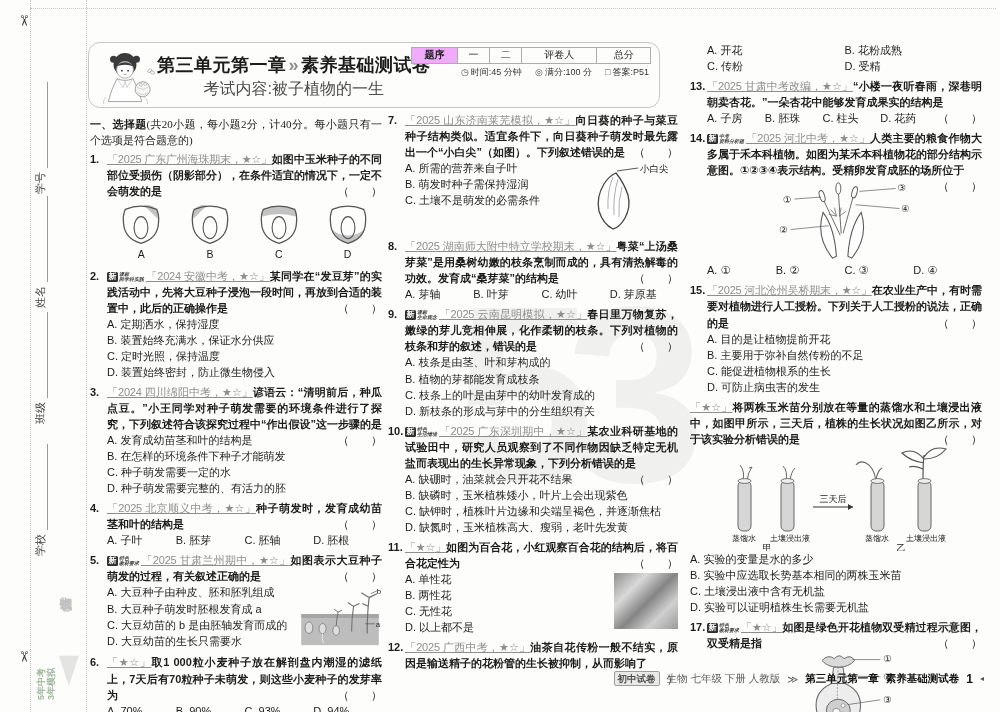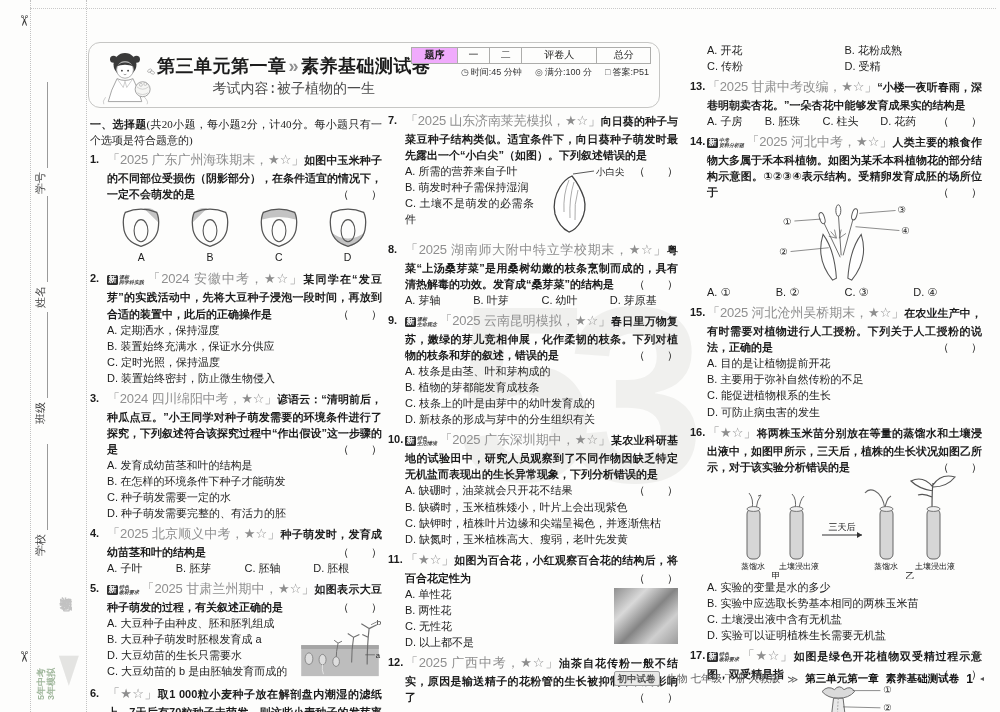--- a/index.html
+++ b/index.html
@@ -26,21 +26,21 @@
                color:#f0f0ee; letter-spacing:-28px; z-index:0; line-height:1; }
 
   
   .header { position:absolute; left:88px; top:42px; width:572px; height:66px; border:1.2px solid #c6c6c4;
             border-radius:12px; display:flex; padding:4px 8px 2px 4px; z-index:1; background:transparent; }
   .h-left { width:312px; display:flex; align-items:center; }
   .girl { width:64px; height:60px; flex:none; }
   .h-titlewrap { flex:1; text-align:center; }
   .h-title { font-size:18px; font-weight:800; letter-spacing:.5px; white-space:nowrap; }
   .h-divider { color:#8f8f8f; font-weight:800; padding:0 2px; }
-  .h-scope { font-size:14px; color:#4c4c4c; margin-top:2px; font-family:Liberation Mono, monospace; }
+  .h-scope { font-size:16px; color:#4c4c4c; margin-top:2px; font-family:Liberation Sans, sans-serif; }
   .h-right { flex:1; display:flex; flex-direction:column; padding-left:6px; }
   .score-table { width:100%; border-collapse:collapse; font-size:10px; }
   .score-table td { border:1px solid #adadab; height:15.5px; text-align:center; padding:0 2px; }
   .score-table td.lab { background:#f0abfc; width:46px; font-weight:600; }
   .h-meta { display:flex; justify-content:space-between; font-size:9px; color:#333; margin-top:2.5px;
             font-family:Liberation Sans, sans-serif; padding:0 2px;margin-left:48px; }
   .h-meta .mi { color:#555; margin-right:2px; }
 
   
   .col { position:absolute; font-size:11px; line-height:1.46; z-index:1; }
@@ -49,21 +49,21 @@
   .col3 { left:690px; top:42px;  width:292px; }
 
   .sec-head { font-size:11px; margin-bottom:3px; text-align:justify; }
   .sec-no, .sec-name { font-weight:800; }
   .sec-desc { font-weight:400; color:#222; font-family:"Liberation Serif","DejaVu Serif",serif; }
 
   .q { display:flex; margin-bottom:4px; }
   .qnum { flex:none; min-width:17px; font-weight:700; padding-right:1px; }
   .qbody { flex:1; min-width:0; }
   .stem { font-weight:600; text-align:justify; }
-  .tag { font-size:13px; color:#8e8e8e; font-weight:400; letter-spacing:-.2px; }
+  .tag { font-size:11px; color:#8e8e8e; font-weight:400; letter-spacing:-.2px;text-decoration:underline; }
   .blank { float:right; font-weight:400; }
   .badge { display:inline-flex; align-items:center; vertical-align:1px; margin-right:2px; }
   .badge-main { background:#2f2f2f; color:#fff; font-size:8px; font-weight:700; padding:0 1.5px;
                 border-radius:1.5px; line-height:10px; }
   .badge-sub { display:inline-flex; flex-direction:column; font-size:5px; line-height:5px; color:#444;
                font-weight:600; margin-left:1px; }
   .opts .opt { font-weight:400; text-align:justify; }
   .opts-inline { display:grid; grid-template-columns:repeat(4,1fr); font-weight:400; white-space:nowrap; }
   .opts-2col { display:grid; grid-template-columns:1fr 1fr; font-weight:400; }
 
@@ -283,22 +283,22 @@
             <path d="M70,50 Q70,30 72,13 M72,13 l-8,-5 M72,13 l8,-4 M71,22 l-6,-3" fill="none" stroke="#6e6e6e" stroke-width="1.2"></path>
             <line x1="74" y1="9" x2="80" y2="6" stroke="#555" stroke-width=".7"></line>
             <text x="80" y="9" font-size="8">b</text>
             <line x1="68" y1="40" x2="78" y2="40" stroke="#555" stroke-width=".7"></line>
             <text x="79" y="43" font-size="8">a</text>
           </svg>
         </div>
         <div class="opts">
           <div class="opt">A. 大豆种子由种皮、胚和胚乳组成</div>
           <div class="opt">B. 大豆种子萌发时胚根发育成 a</div>
+          <div class="opt">C. 大豆幼苗的 b 是由胚轴发育而成的</div>
           <div class="opt">D. 大豆幼苗的生长只需要水</div>
-          <div class="opt">C. 大豆幼苗的 b 是由胚轴发育而成的</div>
         </div>
       </div>
     </div>
 
     <div class="q">
       <span class="qnum">6.</span>
       <div class="qbody">
         <p class="stem"><span class="tag">「★☆」</span><span>取1 000粒小麦种子放在解剖盘内潮湿的滤纸上，7天后有70粒种子未萌发，则这些小麦种子的发芽率为</span><span class="blank">（　　）</span></p>
         <div class="opts-inline">
           <span>A. 70%</span>
@@ -479,21 +479,20 @@
         <div class="opts">
           <div class="opt">A. 目的是让植物提前开花</div>
           <div class="opt">B. 主要用于弥补自然传粉的不足</div>
           <div class="opt">C. 能促进植物根系的生长</div>
           <div class="opt">D. 可防止病虫害的发生</div>
         </div>
       </div>
     </div>
 
     <div class="q">
-      <span class="qnum">16.</span>
       <div class="qbody">
         <p class="stem"><span class="tag">「★☆」</span><span>将两株玉米苗分别放在等量的蒸馏水和土壤浸出液中，如图甲所示，三天后，植株的生长状况如图乙所示，对于该实验分析错误的是</span><span class="blank">（　　）</span></p>
         <div class="fig-tubes">
           <svg width="252" height="104" viewBox="0 0 252 104">
             <path d="M33,34 q2,-10 -3,-16 M37,34 q1,-9 5,-14 l-3,1" fill="none" stroke="#666" stroke-width="1"></path>
             <path d="M76,34 q2,-10 -3,-15 M80,34 q1,-9 5,-13" fill="none" stroke="#666" stroke-width="1"></path>
             <path d="M166,34 q-2,-14 -10,-18 q-6,-3 -10,2 M166,34 q1,-10 6,-13" fill="none" stroke="#666" stroke-width="1.1"></path>
             <path d="M213,34 q0,-18 1,-26 M214,12 q-10,-12 -22,-6 q8,8 22,10 M214,10 q8,-12 22,-8 q-8,10 -22,10 M213,22 q-8,-4 -14,-2" fill="none" stroke="#555" stroke-width="1.2"></path>
             <g>
               <rect x="28" y="34" width="13" height="50" rx="5" fill="#d6d6d6" stroke="#666" stroke-width="1"></rect>

